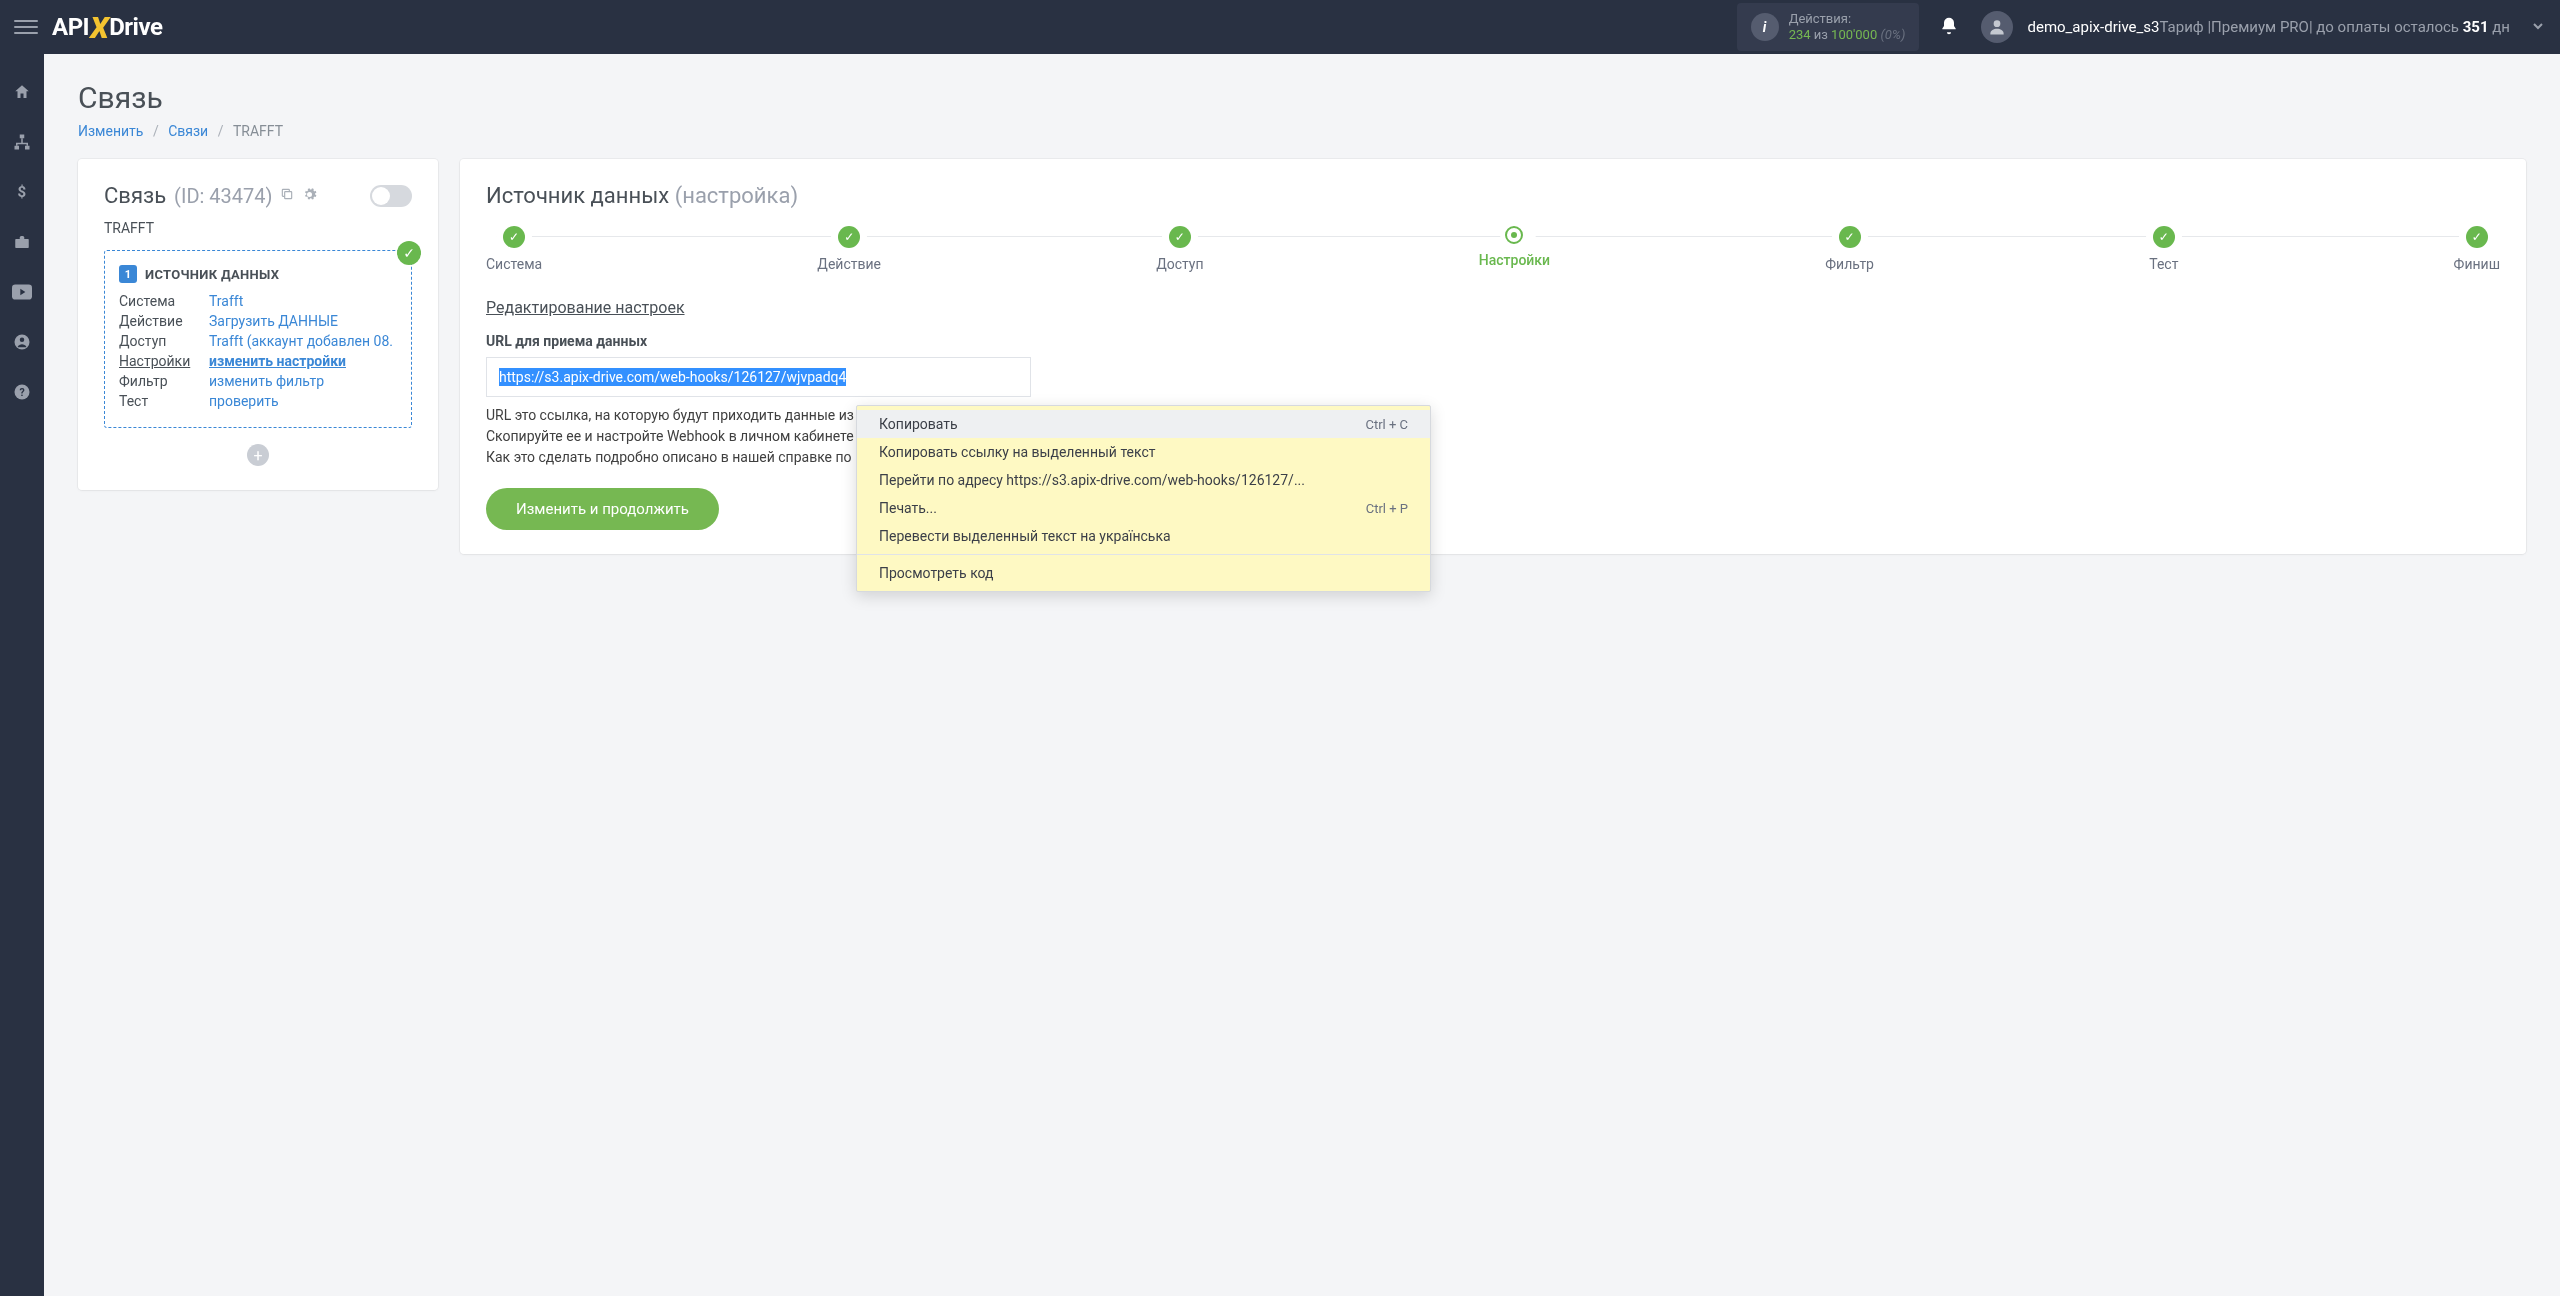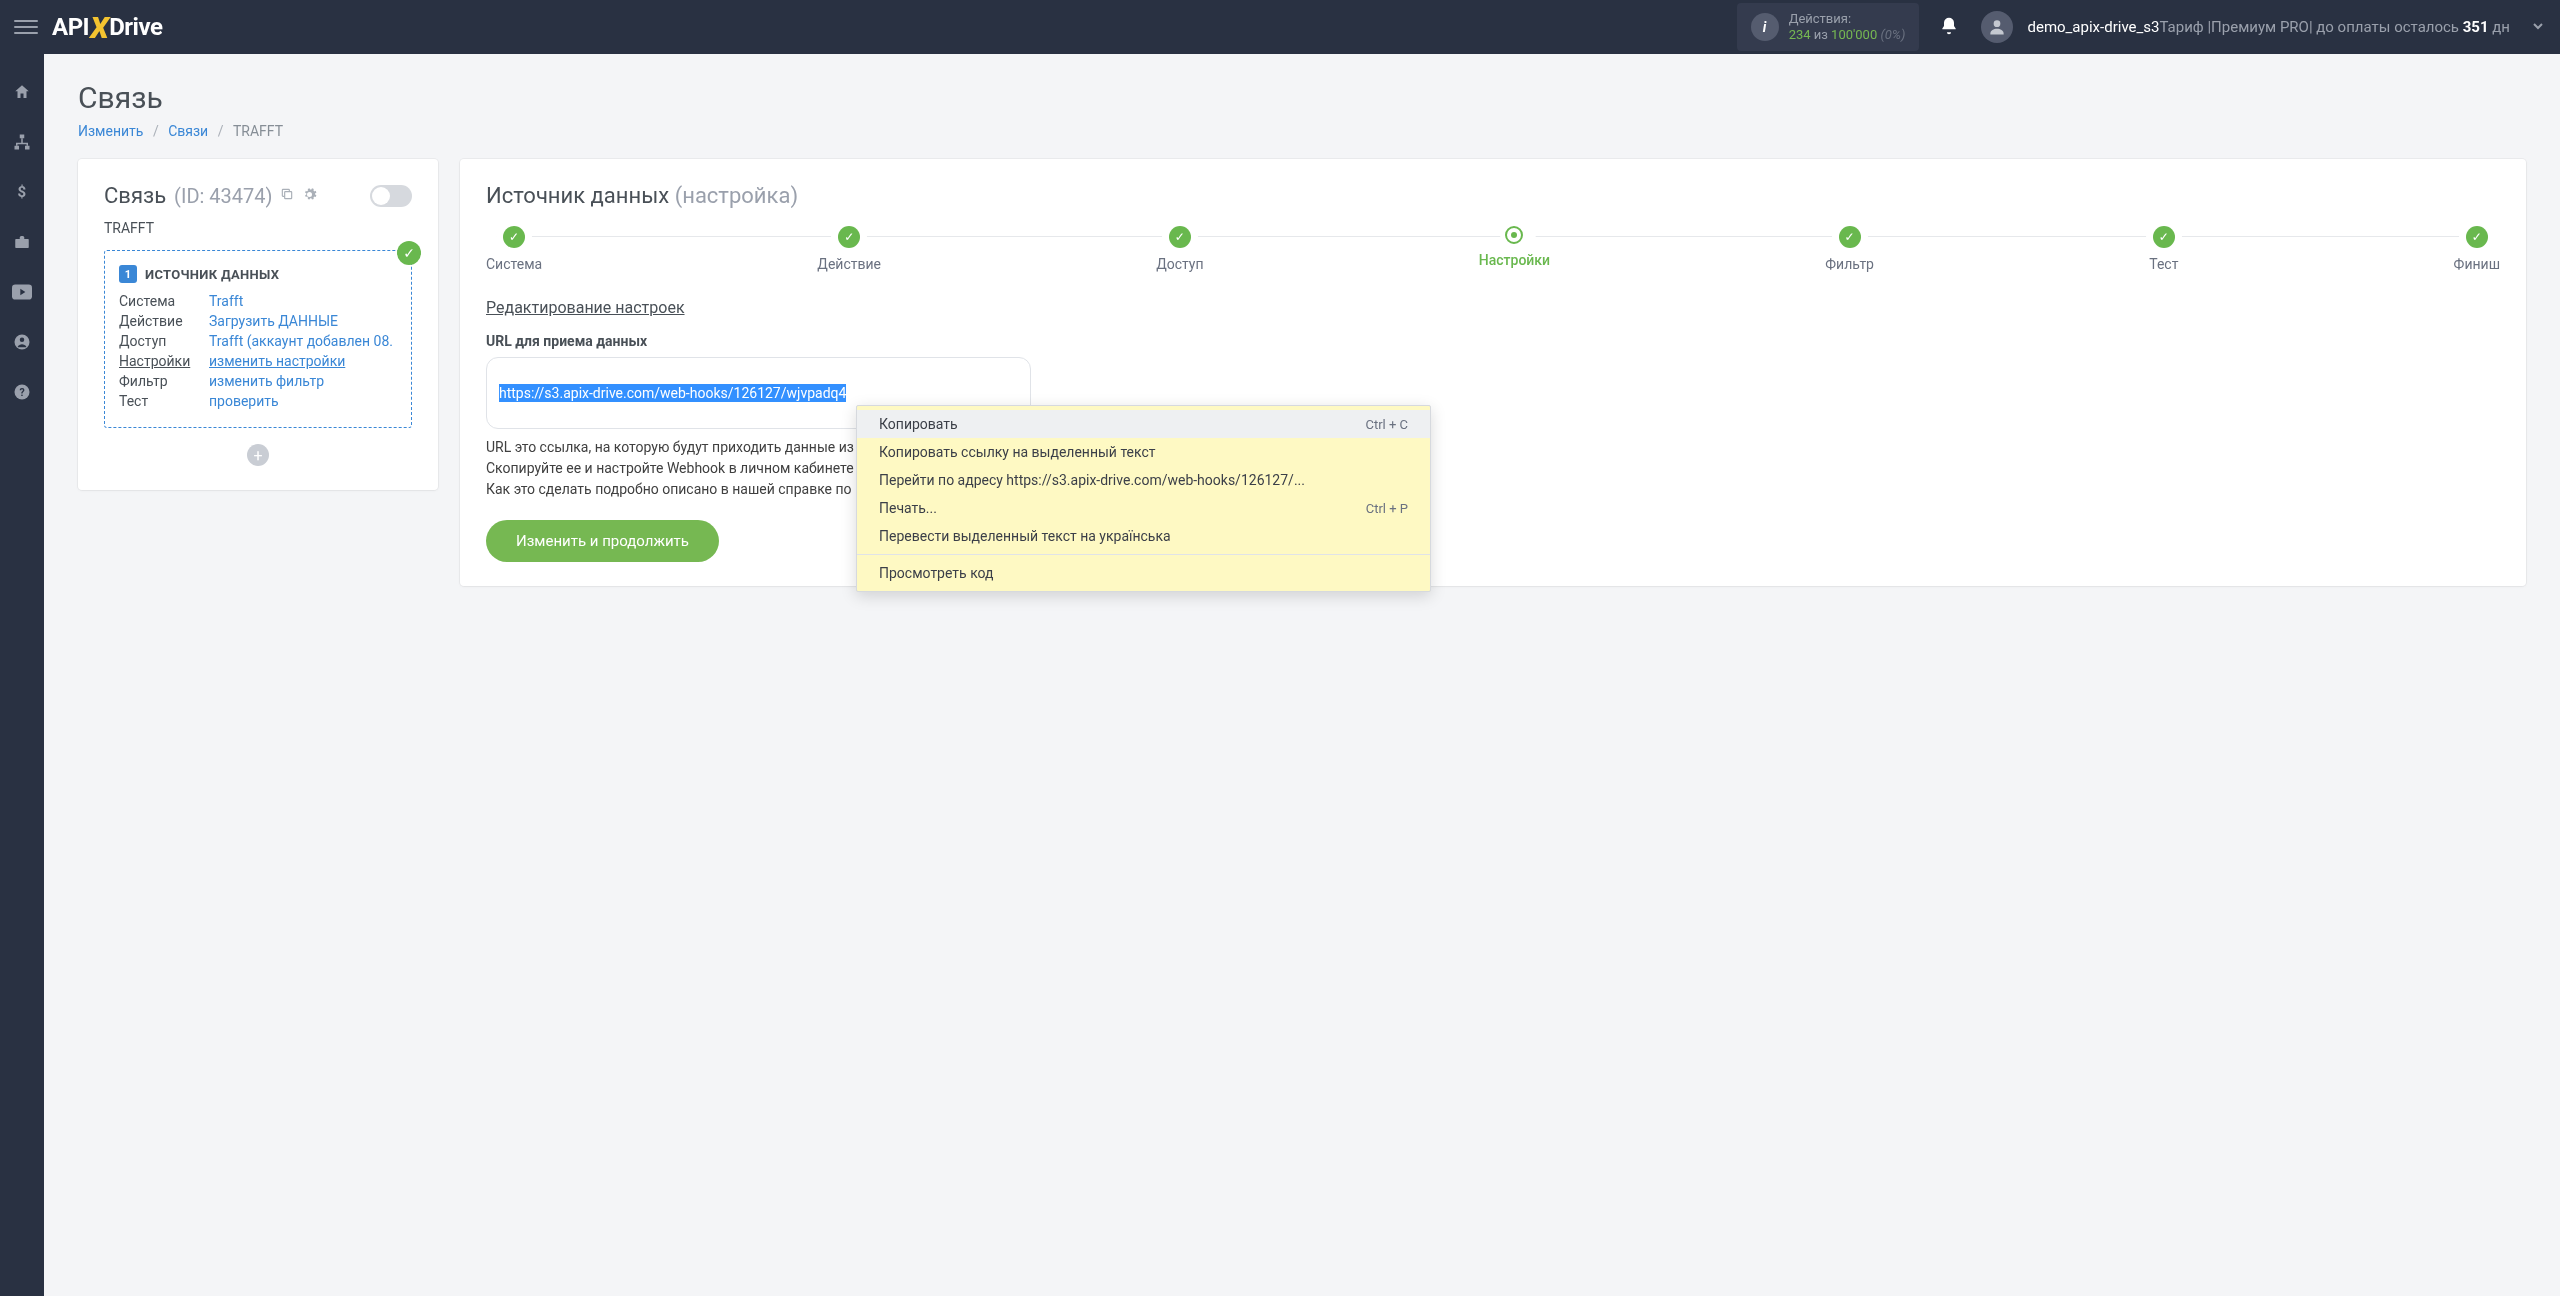--- a/index.html
+++ b/index.html
@@ -45,36 +45,36 @@
 .toggle::after{content:"";position:absolute;width:18px;height:18px;background:#fff;border-radius:50%;top:2px;left:2px}
 .conn-name{font-size:14px;color:#495057;margin-bottom:14px}
 .source-box{border:1.5px dashed #3a87d6;border-radius:3px;padding:14px;position:relative}
 .check-badge{position:absolute;top:-10px;right:-10px;width:24px;height:24px;background:#69b84e;border-radius:50%;display:flex;align-items:center;justify-content:center;color:#fff;font-size:14px}
 .source-title{display:flex;align-items:center;gap:8px;font-weight:700;color:#495057;font-size:13px;margin-bottom:10px;letter-spacing:0.3px}
 .num-badge{width:18px;height:18px;background:#3a87d6;color:#fff;border-radius:3px;display:flex;align-items:center;justify-content:center;font-size:11px}
 .kv-row{display:flex;gap:10px;font-size:14px;margin-bottom:4px}
 .kv-key{width:80px;color:#495057}
 .kv-key.underline{text-decoration:underline}
 .kv-val{color:#3a87d6}
-.kv-val.underline{text-decoration:underline;font-weight:400}
+.kv-val.underline{text-decoration:underline;font-weight:700}
 .add-btn{width:22px;height:22px;background:#c9cdd4;border-radius:50%;color:#fff;display:flex;align-items:center;justify-content:center;margin:16px auto 0;cursor:pointer;font-size:16px}
 .right-title{font-size:22px;color:#495057;margin-bottom:18px}
 .right-title .paren{color:#9aa0ac}
 .stepper{display:flex;justify-content:space-between;align-items:flex-start;margin-bottom:26px;position:relative}
 .stepper::before{content:"";position:absolute;top:10px;left:10px;right:10px;height:1px;background:#e6e8eb;z-index:0}
 .step{display:flex;flex-direction:column;align-items:center;gap:8px;z-index:1;background:transparent}
 .step-dot{width:22px;height:22px;border-radius:50%;background:#69b84e;display:flex;align-items:center;justify-content:center;color:#fff;font-size:12px;position:relative}
 .step-dot::before{content:"";position:absolute;width:36px;height:36px;background:#fff;border-radius:50%;z-index:-1;top:-7px;left:-7px}
 .step-dot.current{background:#fff;border:2px solid #69b84e;width:18px;height:18px}
 .step-dot.current::after{content:"";width:6px;height:6px;background:#69b84e;border-radius:50%}
 .step-label{font-size:14px;color:#6a7180}
 .step-label.active{color:#69b84e;font-weight:500}
 .section-title{font-size:16px;text-decoration:underline;color:#495057;margin-bottom:16px}
 .field-label{font-size:14px;font-weight:700;color:#495057;margin-bottom:8px}
-.url-input{width:545px;max-width:100%;border:1px solid #e0e3e8;border-radius:12px;padding:27px 12px;font-size:14px;margin-bottom:8px;white-space:nowrap;overflow:hidden}
+.url-input{width:545px;max-width:100%;border:1px solid #e0e3e8;border-radius:0;padding:11px 12px;font-size:14px;margin-bottom:8px;white-space:nowrap;overflow:hidden}
 .url-input .selected{background:#3390ff;color:#fff;padding:1px 0}
 .helper-text{font-size:14px;color:#404040;line-height:1.5;margin-bottom:20px}
 .btn-primary{background:#76b852;color:#fff;border:none;border-radius:22px;padding:12px 30px;font-size:15px;cursor:pointer}
 .context-menu{position:absolute;top:405px;left:856px;width:575px;background:#fef9c3;border:1px solid #d6d9de;border-radius:2px;box-shadow:0 4px 16px rgba(0,0,0,0.15);padding:4px 0;z-index:100}
 .cm-item{display:flex;justify-content:space-between;align-items:center;padding:6px 22px;font-size:14px;color:#3b3f48;cursor:pointer}
 .cm-item.highlighted{background:#eef0f2}
 .cm-shortcut{color:#6a7180;font-size:13px}
 .cm-divider{height:1px;background:#e0e3e8;margin:4px 0}
 </style>
 </head>

